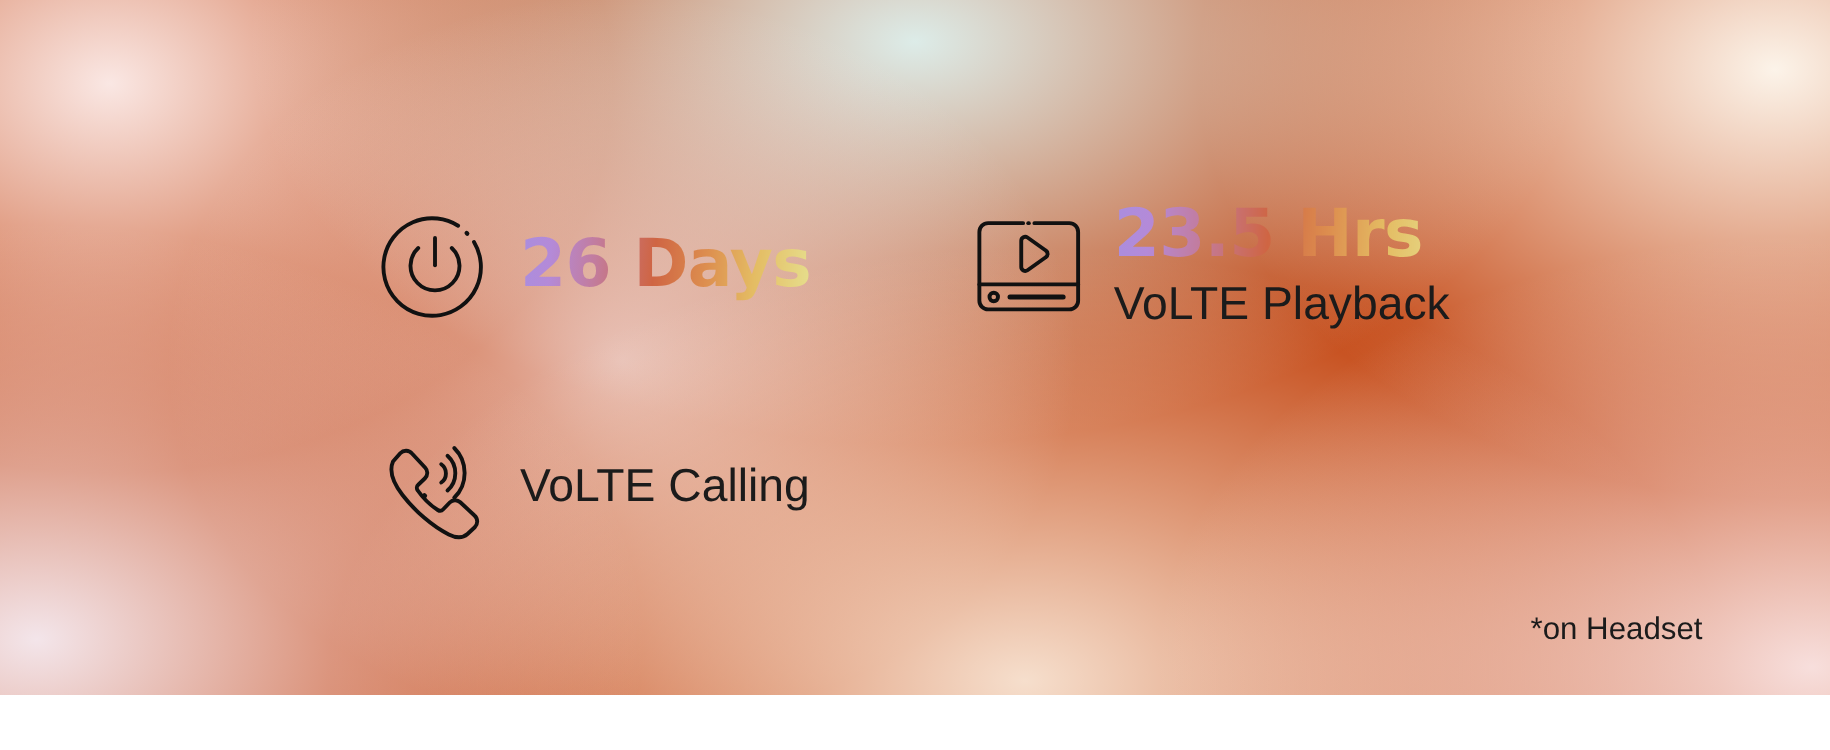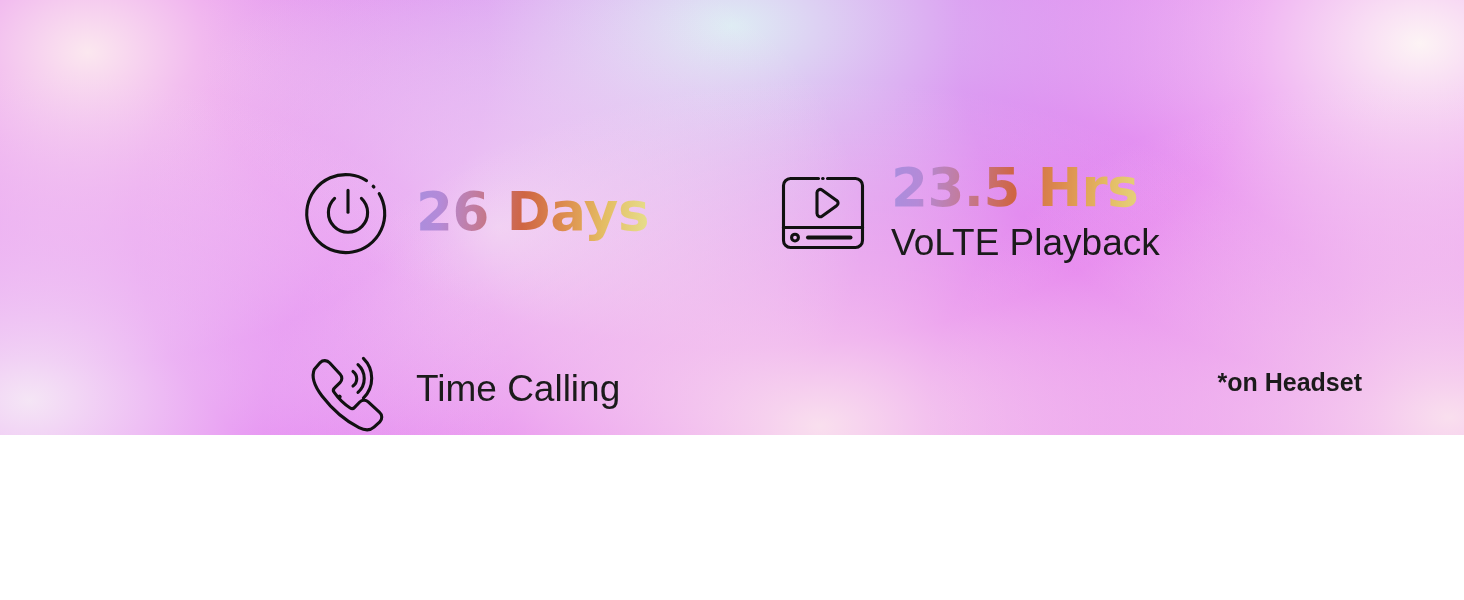--- a/index.html
+++ b/index.html
@@ -6,22 +6,22 @@
 
   html, body {
     width:1464px; height:600px;
     overflow:hidden;
     font-family:"DejaVu Sans", sans-serif;
   }
 
   
   #stage {
     position:relative;
-    width:1464px; height:435px;
-    background-color:#d946ef;
+    width:1464px; height:556px;
+    background-color:#c2410c;
     overflow:hidden;
   }
   .bg-layer {
     position:absolute; inset:0;
     pointer-events:none;
   }
   .bg-a {
     background:
       radial-gradient(860px 520px at 50% 6%,   rgba(222,245,244,0.95) 0%, rgba(222,245,244,0) 62%),
       radial-gradient(620px 480px at 6% 12%,   rgba(253,240,239,0.95) 0%, rgba(253,240,239,0) 65%),
@@ -92,21 +92,21 @@
 
   
   .cell-standby .spec-text, .cell-music .spec-text { margin-top:0px; }
   .cell-video   .spec-text, .cell-volte .spec-text { margin-top:0px; }
 
   
   #footnote {
     position:absolute;
     right:102px; bottom:38px;
     font-family:"Liberation Sans", sans-serif;
-    font-weight:700;
+    font-weight:400;
     font-size:25px;
     color:#1b1b1b;
     white-space:nowrap;
     margin-top:33px;
   }
 </style>
 </head>
 <body>
 
 <div id="stage">
@@ -177,21 +177,21 @@
                    C10.8 43.6 7.0 34.0 10.4 26.2 Z"></path>
 
           <path d="M35.5 53.2 l0.5 0.5" stroke-width="3.4"></path>
 
           <path d="M49.0 43.0 A9.0 9.0 0 0 0 49.0 28.4"></path>
           <path d="M54.0 49.4 A18.6 18.6 0 0 0 54.0 21.6"></path>
           <path d="M59.4 55.2 A28.0 28.0 0 0 0 59.4 15.4"></path>
         </svg>
       </div>
       <div class="spec-text">
-        <div class="spec-label">Time Calling</div>
+        <div class="spec-label">VoLTE Calling</div>
       </div>
     </div>
 
   </div>
 
   <div id="footnote">*on Headset</div>
 
 </div>
 
 </body></html>

